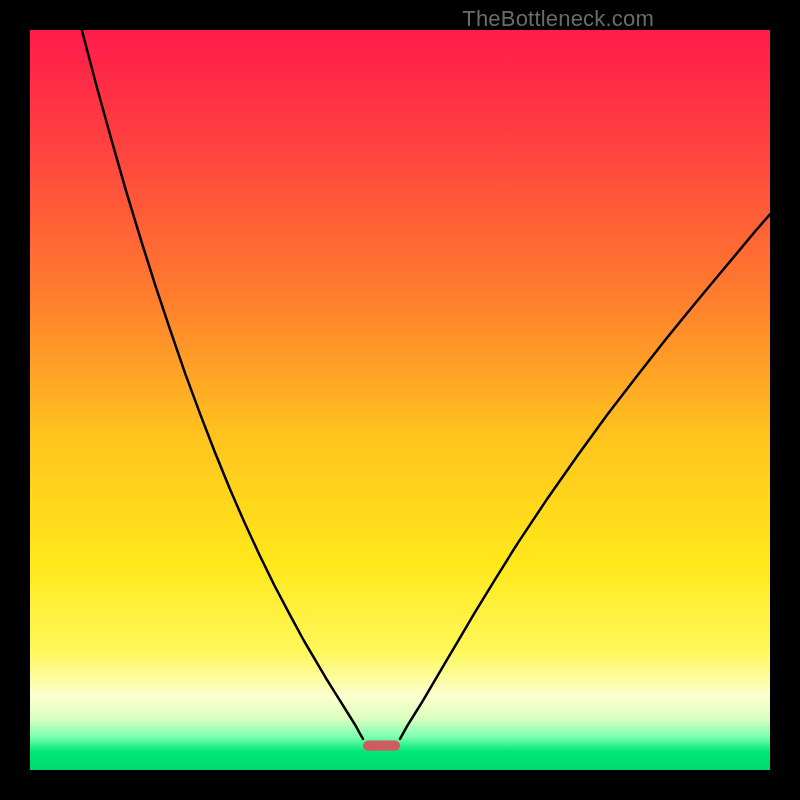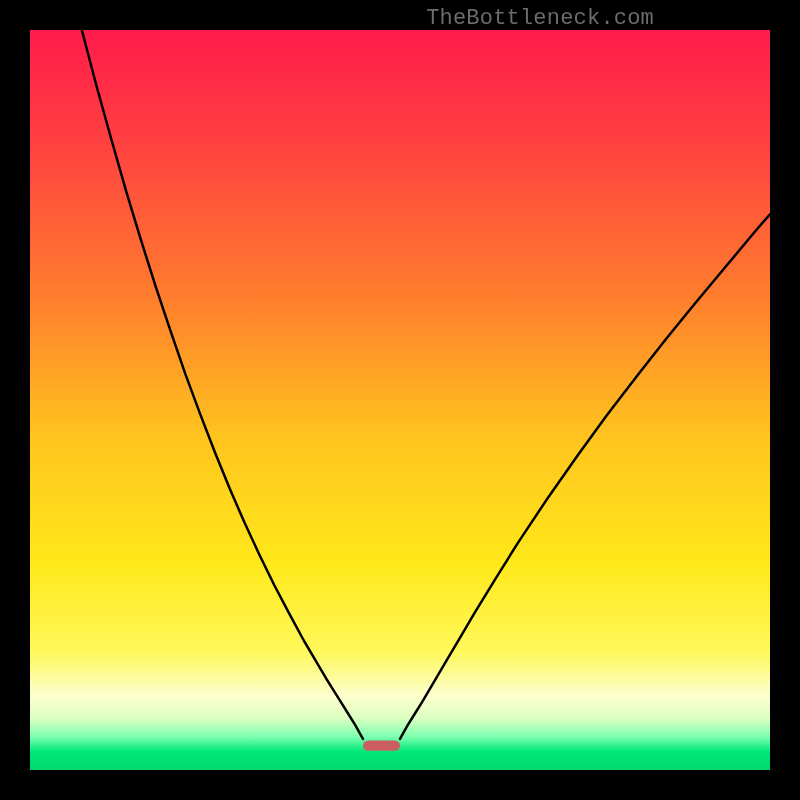--- a/index.html
+++ b/index.html
@@ -9,21 +9,20 @@
     height: 800px;
     overflow: hidden;
     background: #000;
     font-family: Arial, Helvetica, sans-serif;
   }
   .frame {
     position: relative;
     width: 664px;
     height: 800px;
     background: #000;
-    font-family: Liberation Mono, monospace;
   }
   .plot-area {
     position: absolute;
     left: 30px;
     top: 30px;
     width: 740px;
     height: 740px;
     overflow: hidden;
   }
   .watermark {

